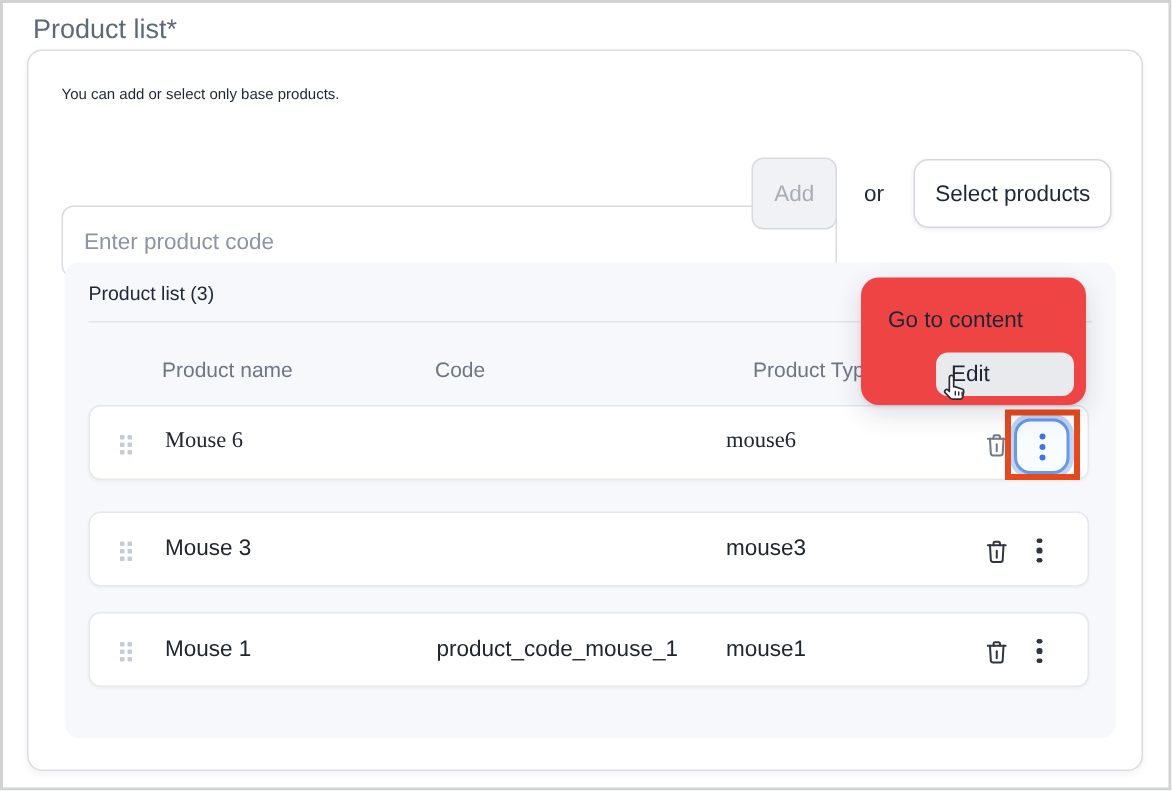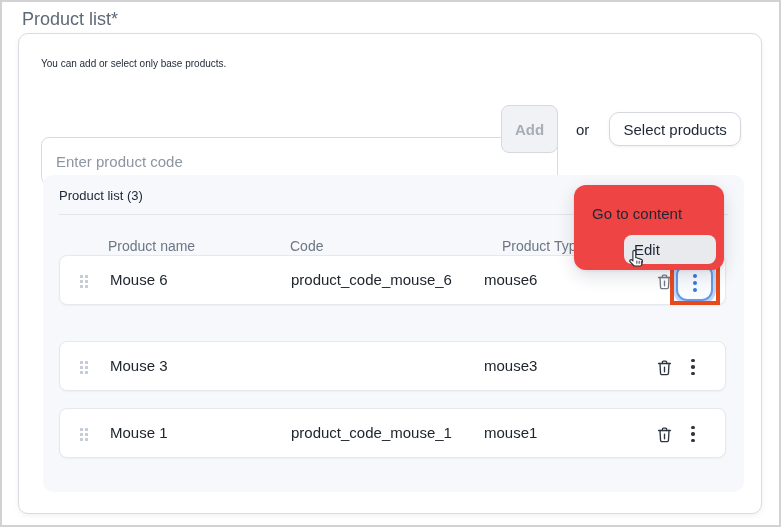--- a/index.html
+++ b/index.html
@@ -53,28 +53,27 @@
   }
   .input-wrap input::placeholder { color: #8d95a2; opacity: 1; }
   .add-btn {
     position: absolute; right: 0; top: 0;
     width: 57px; height: 48px;
     background: #f1f2f5;
     border: 1px solid #d6dade; border-radius: 8px;
     font-size: 15px; color: #a7adb7;
     font-family: "Liberation Sans", sans-serif;
     cursor: pointer;
-    font-weight: bold;
   }
   .or {
     font-size: 15px; color: #1e2635;
     margin: 0 20px 0 18px;
   }
   .select-btn {
-    width: 132px; height: 34px;
+    width: 132px; height: 46px;
     background: #ffffff;
     border: 1px solid #d4d8de; border-radius: 10px;
     font-size: 15px; color: #1e2635;
     font-family: "Liberation Sans", sans-serif;
     box-shadow: 0 1px 3px rgba(30,40,60,0.07);
     cursor: pointer;
   }
   .panel {
     position: absolute; left: 24px; top: 141px;
     width: 701px; height: 317px;
@@ -93,21 +92,21 @@
   .col-name { left: 65px; }
   .col-code { left: 247px; }
   .col-type { left: 459px; }
   .row {
     position: absolute; left: 16px;
     width: 667px; height: 50px;
     background: #ffffff;
     border: 1px solid #e5e8ed; border-radius: 8px;
     box-shadow: 0 1px 2px rgba(16,24,40,0.04);
   }
-  .row-0 { top: 80px; }
+  .row-0 { top: 95px; font-family: Liberation Serif, serif; }
   .row-1 { top: 166px; }
   .row-2 { top: 233px; padding-left: 37px; }
   .cell { position: absolute; top: 15px; font-size: 15px; color: #20262e; white-space: nowrap; }
   .c-name { left: 50px; }
   .c-code { left: 231px; }
   .c-type { left: 424px; }
   .drag-handle {
     position: absolute; left: 20px; top: 19px;
     display: grid; grid-template-columns: 2.5px 2.5px; grid-auto-rows: 2.5px;
     gap: 2.5px;
@@ -199,21 +198,20 @@
       <div class="row row-0">
         <span class="drag-handle">
           <i></i>
             <i></i>
             <i></i>
             <i></i>
             <i></i>
             <i></i>
         </span>
         <span class="cell c-name">Mouse 6</span>
-        <span class="cell c-code">product_code_mouse_6</span>
         <span class="cell c-type">mouse6</span>
         <button class="icon-btn trash-pos trash-muted">
           <span>
             <svg width="19" height="19" viewBox="0 0 24 24" fill="none" stroke="currentColor" stroke-width="1.7" stroke-linecap="round" stroke-linejoin="round">
               <path d="M4.5 7h15"></path>
                 <path d="M9.3 7V5.2a1.2 1.2 0 0 1 1.2-1.2h3a1.2 1.2 0 0 1 1.2 1.2V7"></path>
               <path d="M6.3 7l.7 12.2a1.8 1.8 0 0 0 1.8 1.8h6.4a1.8 1.8 0 0 0 1.8-1.8L17.7 7"></path>
               <path d="M12 11.5v6"></path>
             </svg>
           </span>

